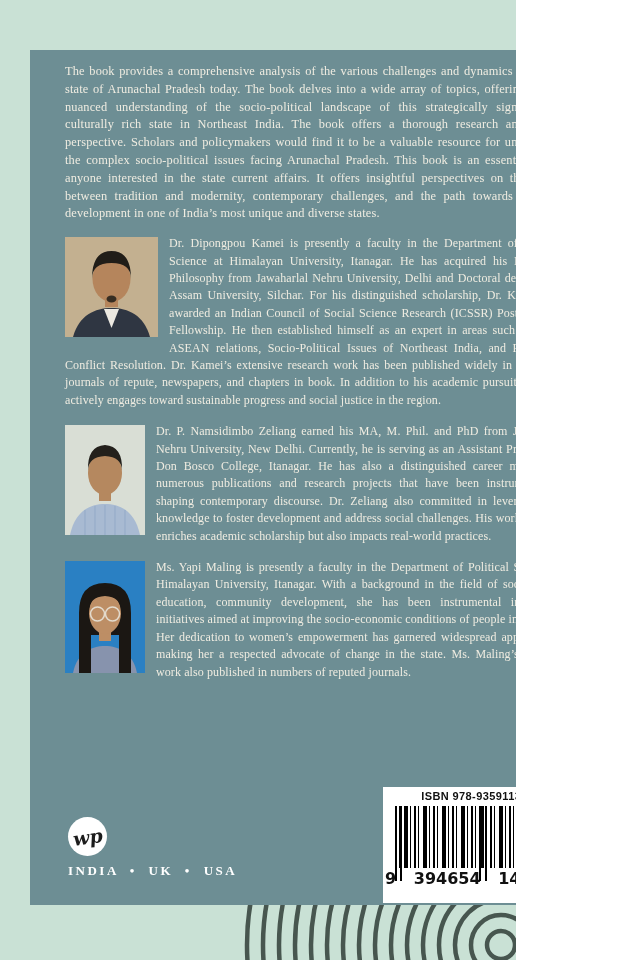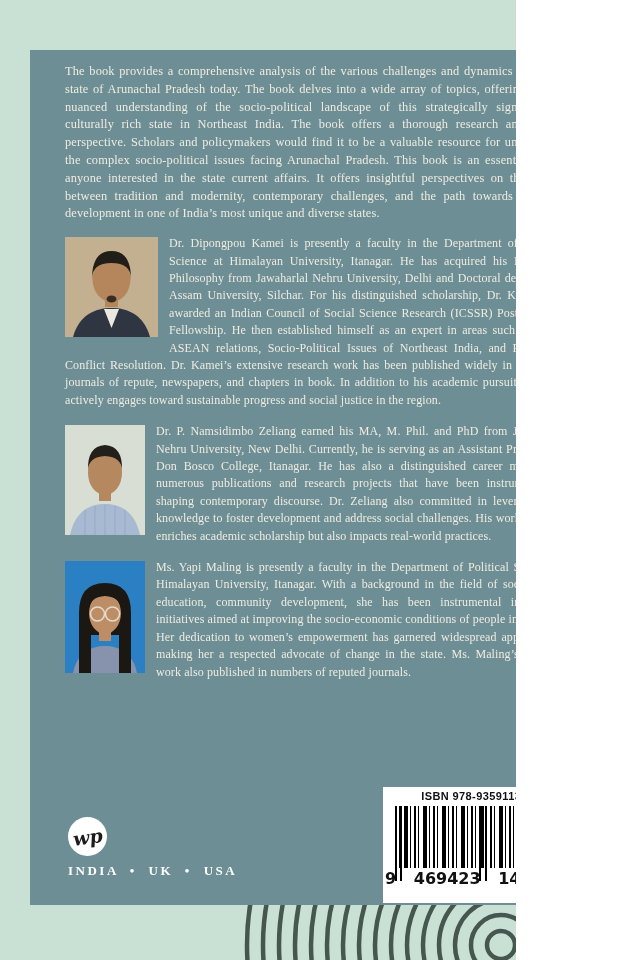--- a/index.html
+++ b/index.html
@@ -123,19 +123,19 @@
       <div class="bars">
         <span class="guard g1"></span>
           <span class="guard g2"></span>
         <span class="guard g3"></span>
           <span class="guard g4"></span>
         <span class="guard g5"></span>
           <span class="guard g6"></span>
       </div>
       <div class="digits">
         <span>9</span>
-        <span>469423</span>
+        <span>394654</span>
         <span>147060</span>
       </div>
     </div>
   </div>
 
 </div>
 
 </body></html>

